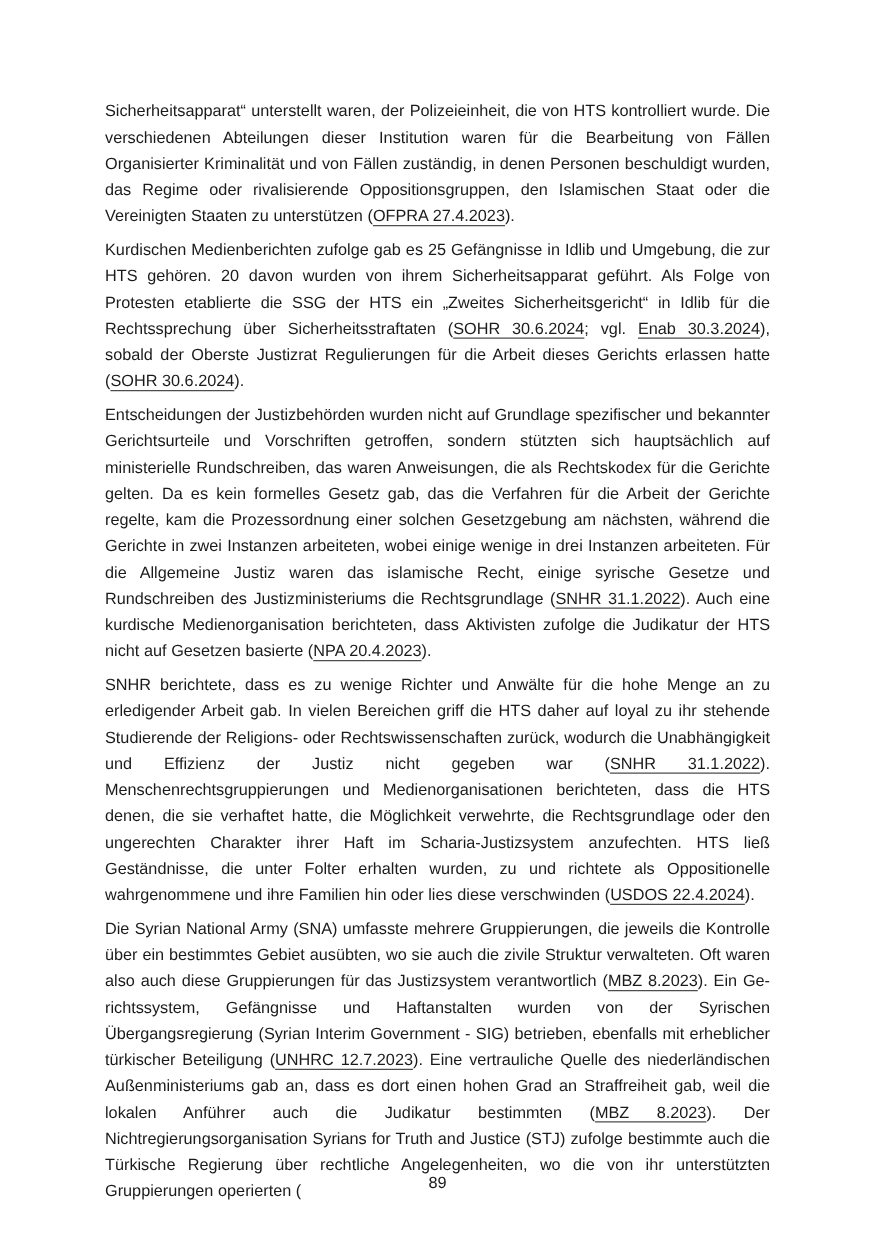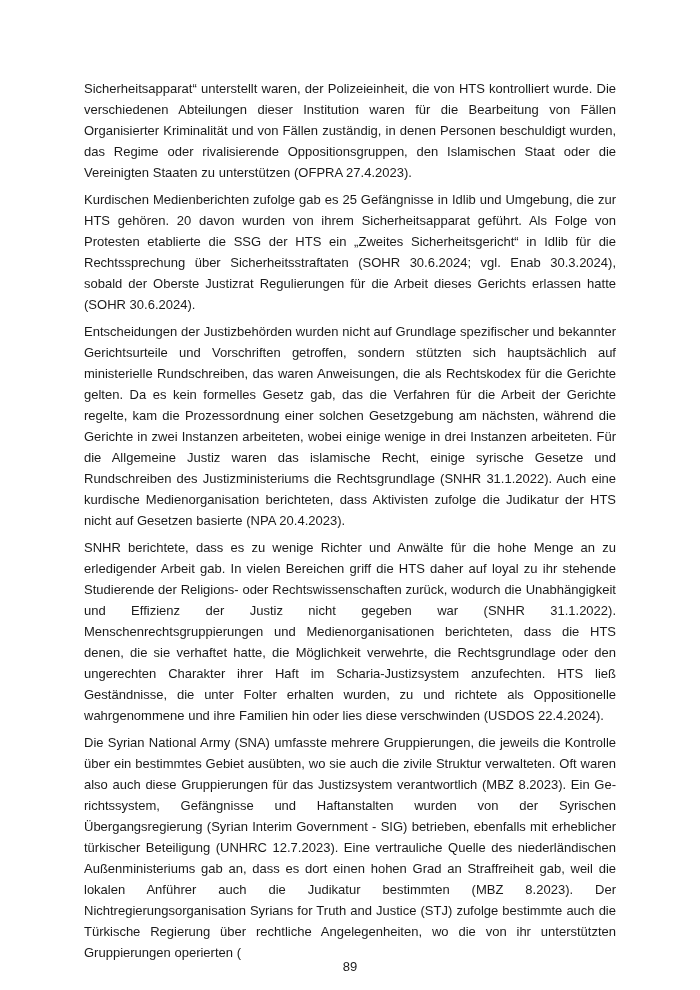--- a/index.html
+++ b/index.html
@@ -29,28 +29,29 @@
   .section-heading {
     font-size: 13.5px;
     line-height: 21px;
     font-weight: bold;
     text-align: justify;
     margin: 1px 0 6px 0;
     hyphens: manual;
   }
   .cite {
     color: inherit;
+    text-decoration: underline;
     text-decoration-color: #4d4d4d;
     text-decoration-thickness: 1px;
     text-underline-offset: 2.5px;
     cursor: pointer;
   }
   .page-footer {
     position: absolute;
-    top: 959px;
+    top: 938px;
     left: 0;
     width: 700px;
     text-align: center;
     font-size: 13px;
     line-height: 16px;
     color: #1a1a1a;
   }
 </style>
 </head>
 <body>

